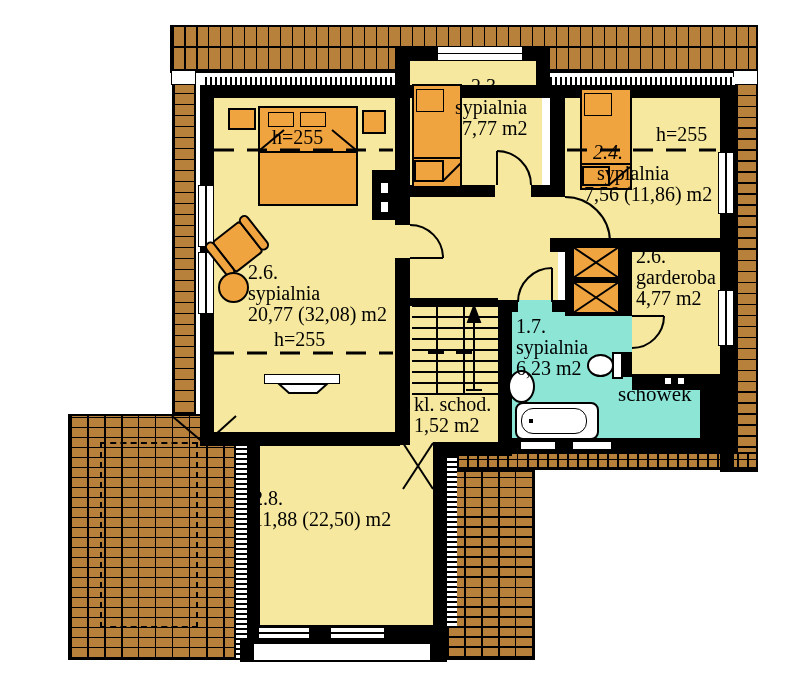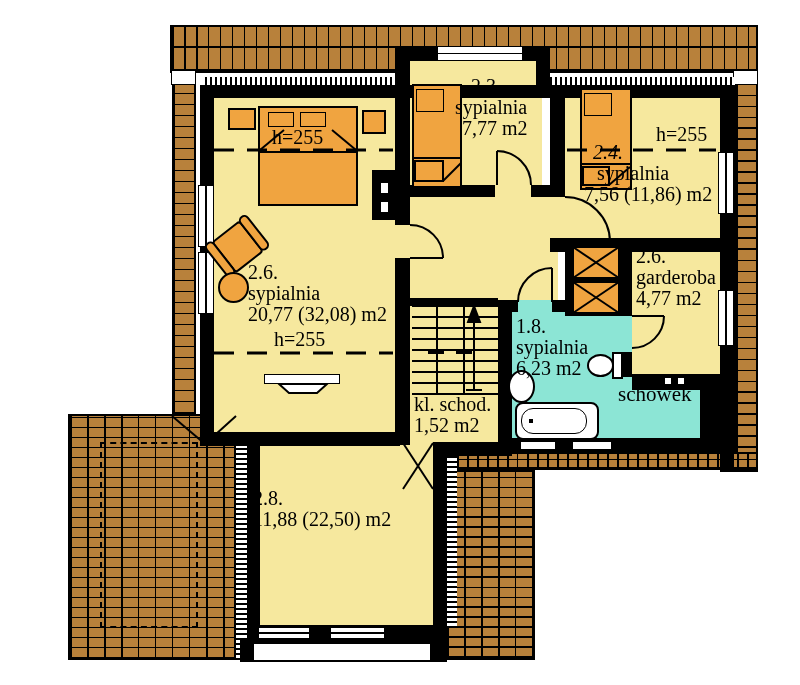--- a/index.html
+++ b/index.html
@@ -234,21 +234,21 @@
     <div style="padding-left:16px;">2.3.</div>
     <div>sypialnia</div>
     <div style="padding-left:7px;">7,77 m2</div>
   </div>
   <div class="lbl" style="left:584px;top:142px;">
     <div style="padding-left:9px;font-style:italic;">2.4.</div>
     <div style="padding-left:13px;">sypialnia</div>
     <div>7,56 (11,86) m2</div>
   </div>
   <div class="lbl" style="left:516px;top:316px;">
-    <div>1.8.</div>
+    <div>1.7.</div>
     <div>sypialnia</div>
     <div>6,23 m2</div>
   </div>
   <div class="lbl" style="left:636px;top:246px;">
     <div>2.6.</div>
     <div>garderoba</div>
     <div>4,77 m2</div>
   </div>
   <div class="lbl" style="left:253px;top:488px;">
     <div>2.8.</div>

